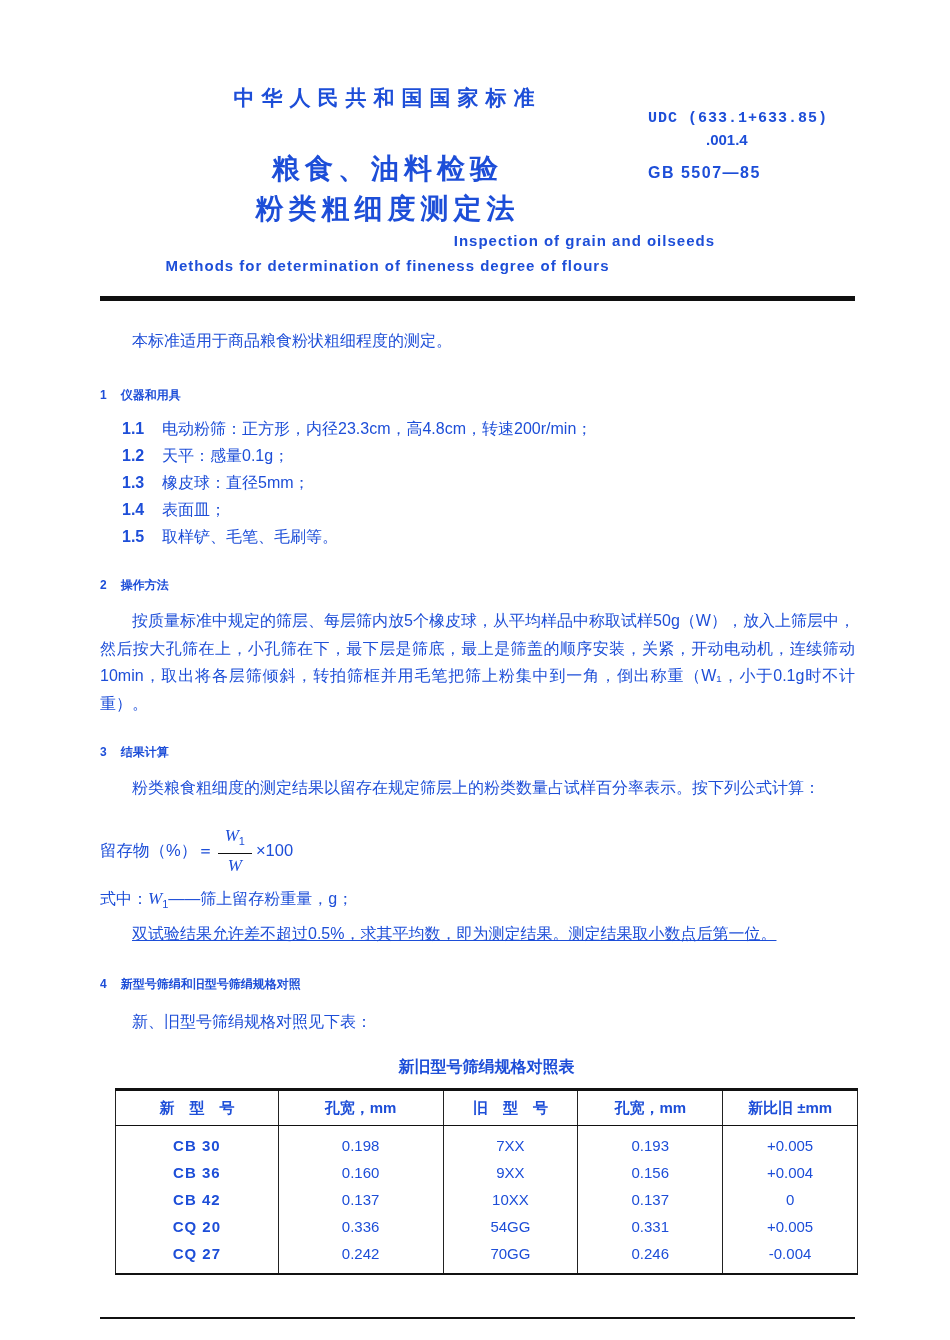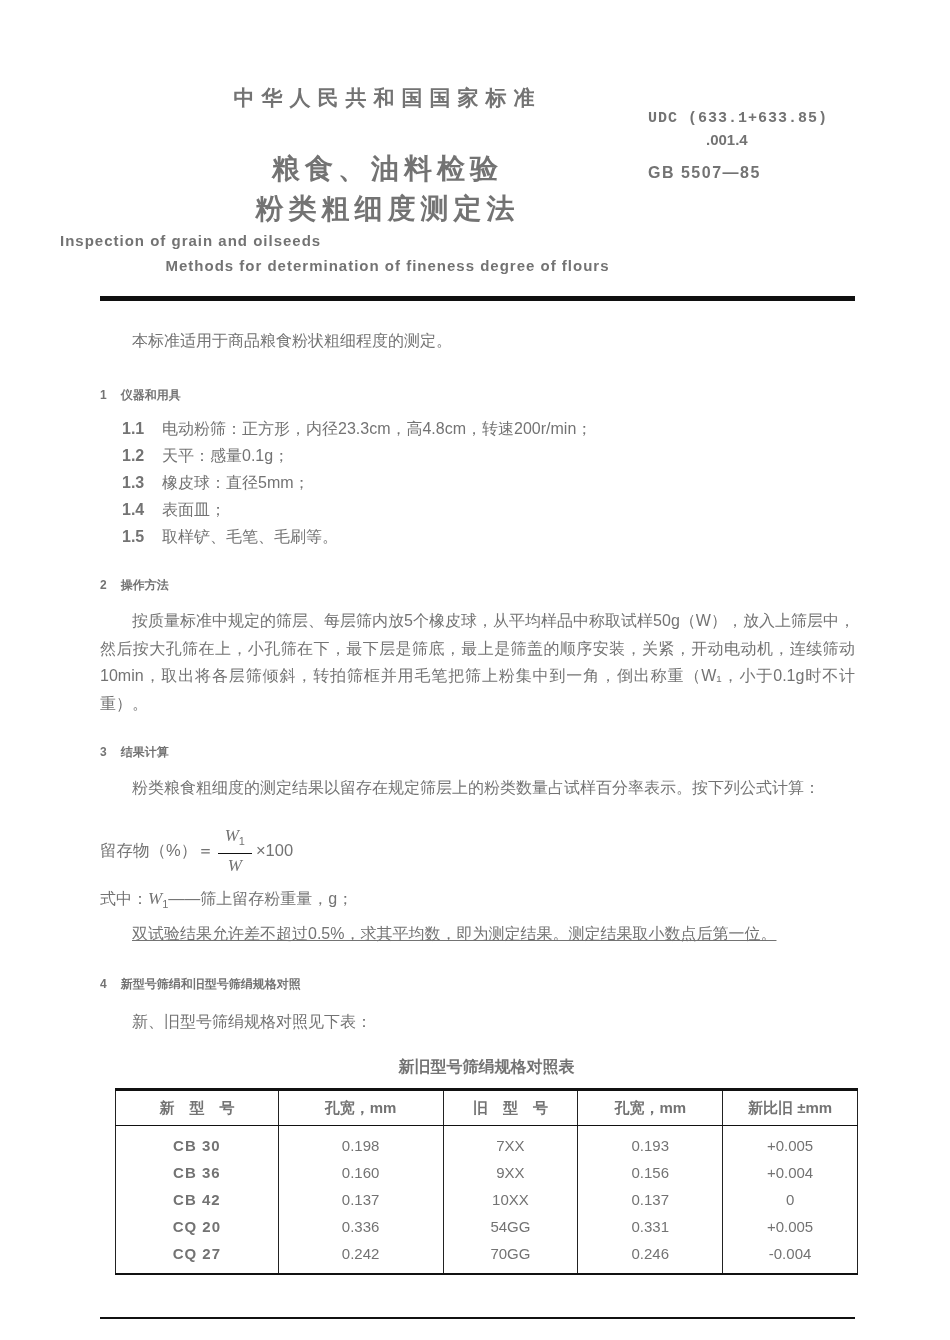--- a/index.html
+++ b/index.html
@@ -1,42 +1,42 @@
 <!DOCTYPE html>
 <html><head>
 <meta charset="utf-8">
 <style>
   * { margin: 0; padding: 0; box-sizing: border-box; }
   html, body { background: #e8e8e8; }
   .page {
     width: 950px; height: 1340px;
     margin: 0 auto;
     background: #ffffff;
-    color: #737373;
+    color: #1d4ed8;
     font-family: "Liberation Sans", sans-serif;
     position: relative;
     overflow: hidden;
   }
   
   .header { position: relative; height: 296px; }
   .std-name {
     position: absolute; top: 84px; left: 100px; width: 575px;
     text-align: center; font-size: 21px; font-weight: bold; letter-spacing: 7px;
   }
   .title-cn-1 {
     position: absolute; top: 150px; left: 100px; width: 575px;
     text-align: center; font-size: 28px; font-weight: bold; letter-spacing: 5px;
   }
   .title-cn-2 {
     position: absolute; top: 190px; left: 100px; width: 575px;
     text-align: center; font-size: 28px; font-weight: bold; letter-spacing: 5px;
   }
   .title-en-1 {
     position: absolute; top: 232px; left: 60px; width: 655px;
-    text-align: left; font-size: 15px; font-weight: bold; letter-spacing: 1px;
+    text-align: right; font-size: 15px; font-weight: bold; letter-spacing: 1px;
   }
   .title-en-2 {
     position: absolute; top: 257px; left: 60px; width: 655px;
     text-align: center; font-size: 15px; font-weight: bold; letter-spacing: 1px;
   }
   .header-right { position: absolute; left: 648px; top: 110px; width: 225px; font-weight: bold; }
   .udc-line-1 { font-size: 15px; letter-spacing: 1px; font-family: Liberation Mono, monospace; }
   .udc-line-2 { font-size: 15px; padding-left: 58px; margin-top: 4px; }
   .gb-number  { font-size: 16px; margin-top: 16px; letter-spacing: 1.5px; }
   

